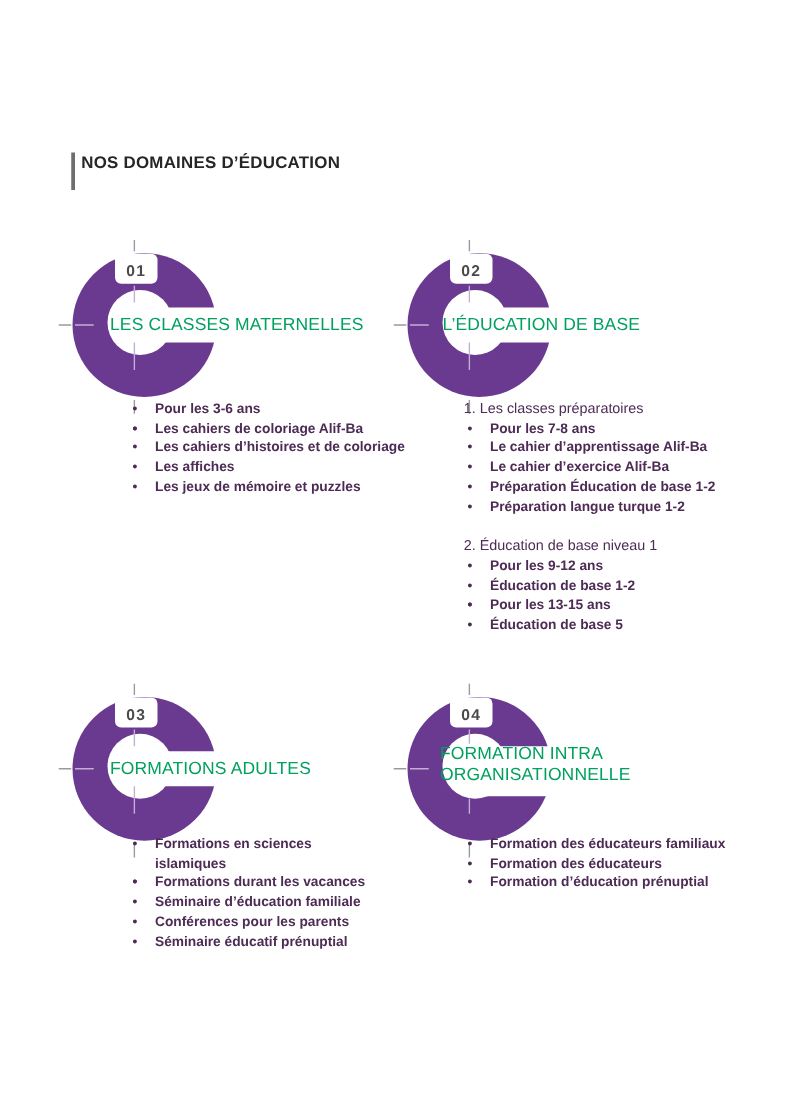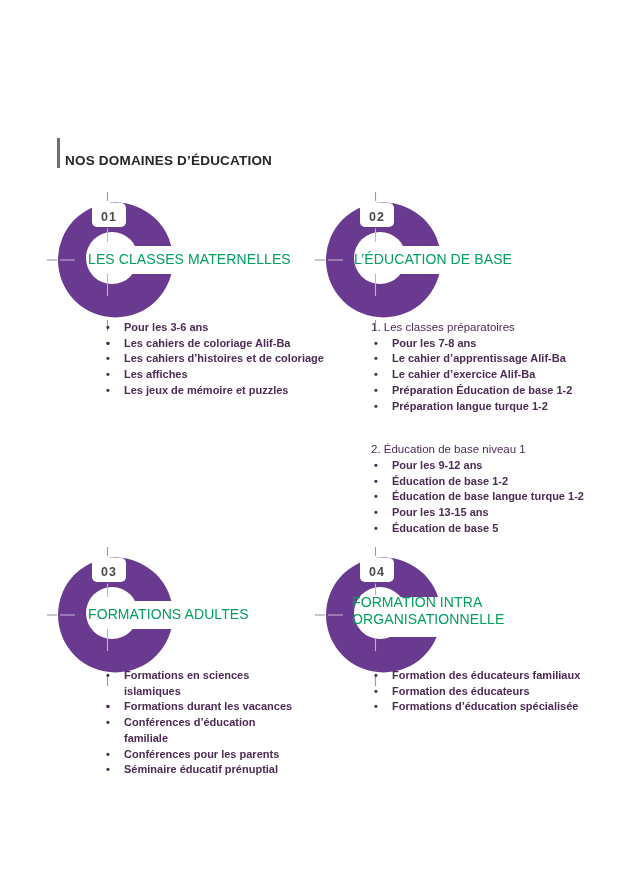--- a/index.html
+++ b/index.html
@@ -7,21 +7,21 @@
     --number_text:#4a4a4a; --tick_gray:#9a9a9a; --tick_light:#c3aed8;
     --title_text:#262626; --title_bar:#6e6e6e;
   }
   *{margin:0;padding:0;box-sizing:border-box}
   html,body{background:#ffffff}
   body{
     width:640px;height:896px;position:relative;overflow:hidden;
     font-family:"Liberation Sans",sans-serif;
   }
   
-  .page-title-wrap{position:absolute;left:57px;top:138px;display:flex;align-items:flex-end}
+  .page-title-wrap{position:absolute;left:57px;top:122px;display:flex;align-items:flex-start}
   .title-bar{width:3px;height:30px;background:var(--title_bar)}
   .page-title{margin-left:5px;font-size:13.5px;font-weight:700;letter-spacing:.2px;color:var(--title_text)}
 
   
   .c-icon{position:absolute}
   .icon-s1{left:45px;top:190px}
   .icon-s2{left:313px;top:190px}
   .icon-s3{left:45px;top:545px}
   .icon-s4{left:313px;top:545px}
   .disc{fill:var(--purple)}
@@ -40,21 +40,21 @@
   
   .list{position:absolute;color:var(--list_text);font-size:11px;font-weight:700;line-height:15.7px}
   .list-s1{left:103px;top:320px;width:262px}
   .list-s2{left:371px;top:320px;width:242px}
   .list-s3{left:103px;top:668px;width:198px}
   .list-s4{left:371px;top:668px;width:242px}
   .bullet-list{list-style:none}
   .bullet-list li{position:relative;padding-left:21px}
   .bullet{position:absolute;left:3px;top:0}
   .group-heading{font-size:11.5px;font-weight:400}
-  .list > .group-heading:not(:first-child){margin-top:28px}
+  .list > .group-heading:not(:first-child){margin-top:16px}
 </style>
 </head>
 <body>
 
 <div class="page-title-wrap">
   <div class="title-bar"></div>
   <div class="page-title">NOS DOMAINES D’ÉDUCATION</div>
 </div>
 
 <svg class="c-icon icon-s1" width="140" height="152" viewBox="0 0 140 152">
@@ -142,36 +142,36 @@
       <li><span class="bullet">•</span><span>Pour les 7-8 ans</span></li>
       <li><span class="bullet">•</span><span>Le cahier d’apprentissage Alif-Ba</span></li>
       <li><span class="bullet">•</span><span>Le cahier d’exercice Alif-Ba</span></li>
       <li><span class="bullet">•</span><span>Préparation Éducation de base 1-2</span></li>
       <li><span class="bullet">•</span><span>Préparation langue turque 1-2</span></li>
     </ul>
     <div class="group-heading">2. Éducation de base niveau 1</div>
     <ul class="bullet-list">
       <li><span class="bullet">•</span><span>Pour les 9-12 ans</span></li>
       <li><span class="bullet">•</span><span>Éducation de base 1-2</span></li>
-      <li><span class="bullet">•</span><span>Éducation de base langue turque 1-2</span></li>
+      <li><span class="bullet">•</span></li>
     </ul>
     <ul class="bullet-list">
       <li><span class="bullet">•</span><span>Pour les 13-15 ans</span></li>
       <li><span class="bullet">•</span><span>Éducation de base 5</span></li>
     </ul>
   </div>
 <div class="list list-s3">
     <ul class="bullet-list">
       <li><span class="bullet">•</span><span>Formations en sciences islamiques</span></li>
       <li><span class="bullet">•</span></li>
       <li><span class="bullet">•</span><span>Formations durant les vacances</span></li>
-      <li><span class="bullet">•</span><span>Conférences d’éducation familiale</span></li>
+      <li><span class="bullet">•</span><span>Séminaire d’éducation familiale</span></li>
       <li><span class="bullet">•</span><span>Conférences pour les parents</span></li>
       <li><span class="bullet">•</span><span>Séminaire éducatif prénuptial</span></li>
     </ul>
   </div>
 <div class="list list-s4">
     <ul class="bullet-list">
       <li><span class="bullet">•</span><span>Formation des éducateurs familiaux</span></li>
       <li><span class="bullet">•</span><span>Formation des éducateurs</span></li>
-      <li><span class="bullet">•</span><span>Formations d’éducation spécialisée</span></li>
+      <li><span class="bullet">•</span><span>Formation d’éducation prénuptial</span></li>
     </ul>
   </div>
 
 </body></html>

